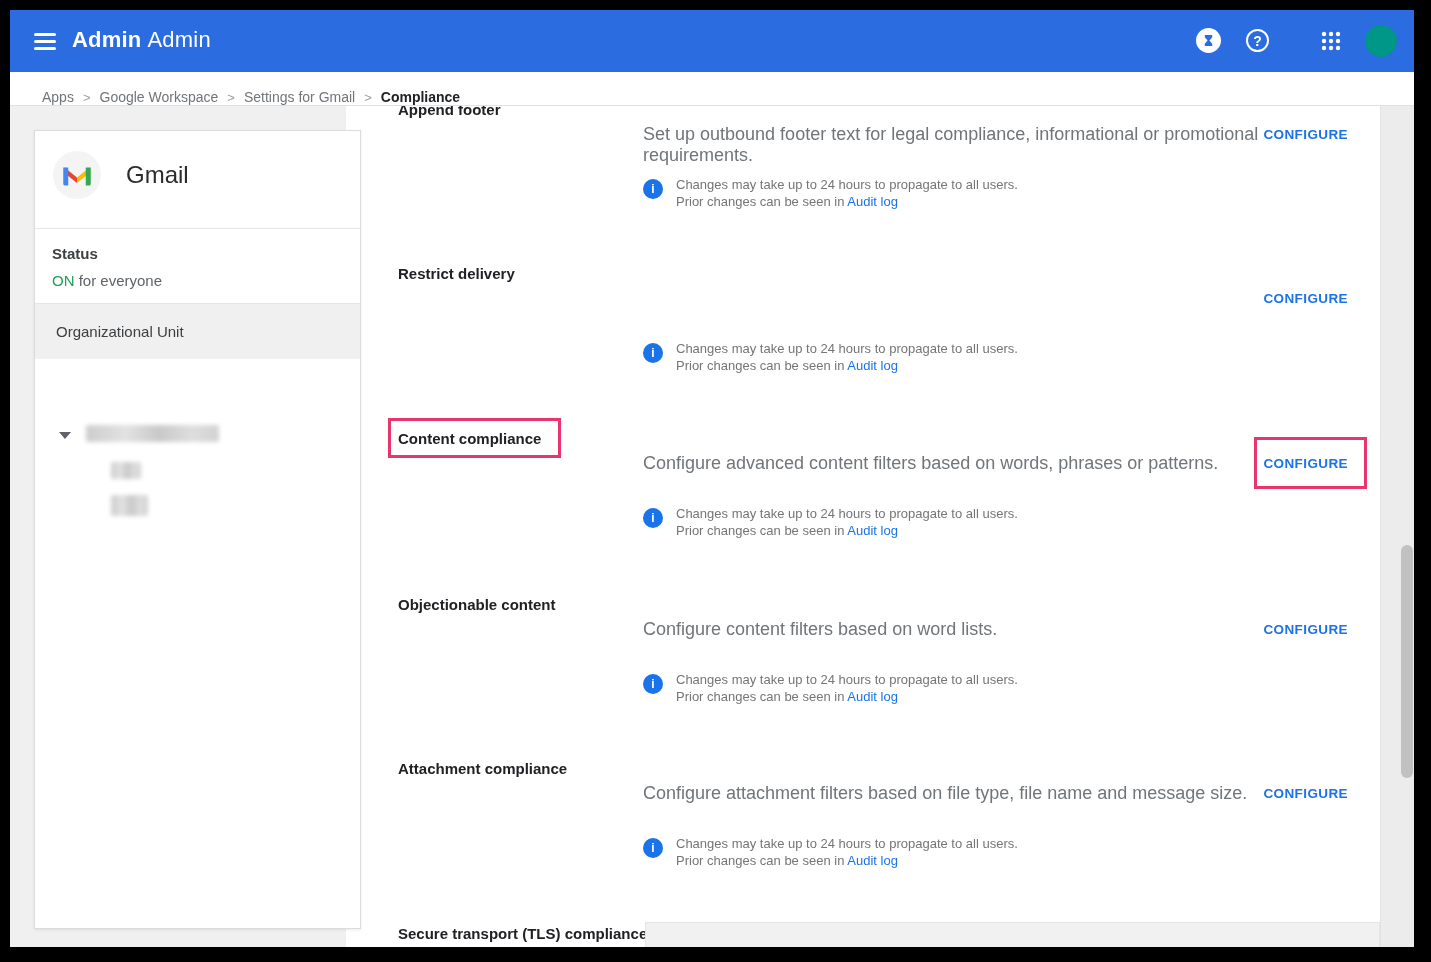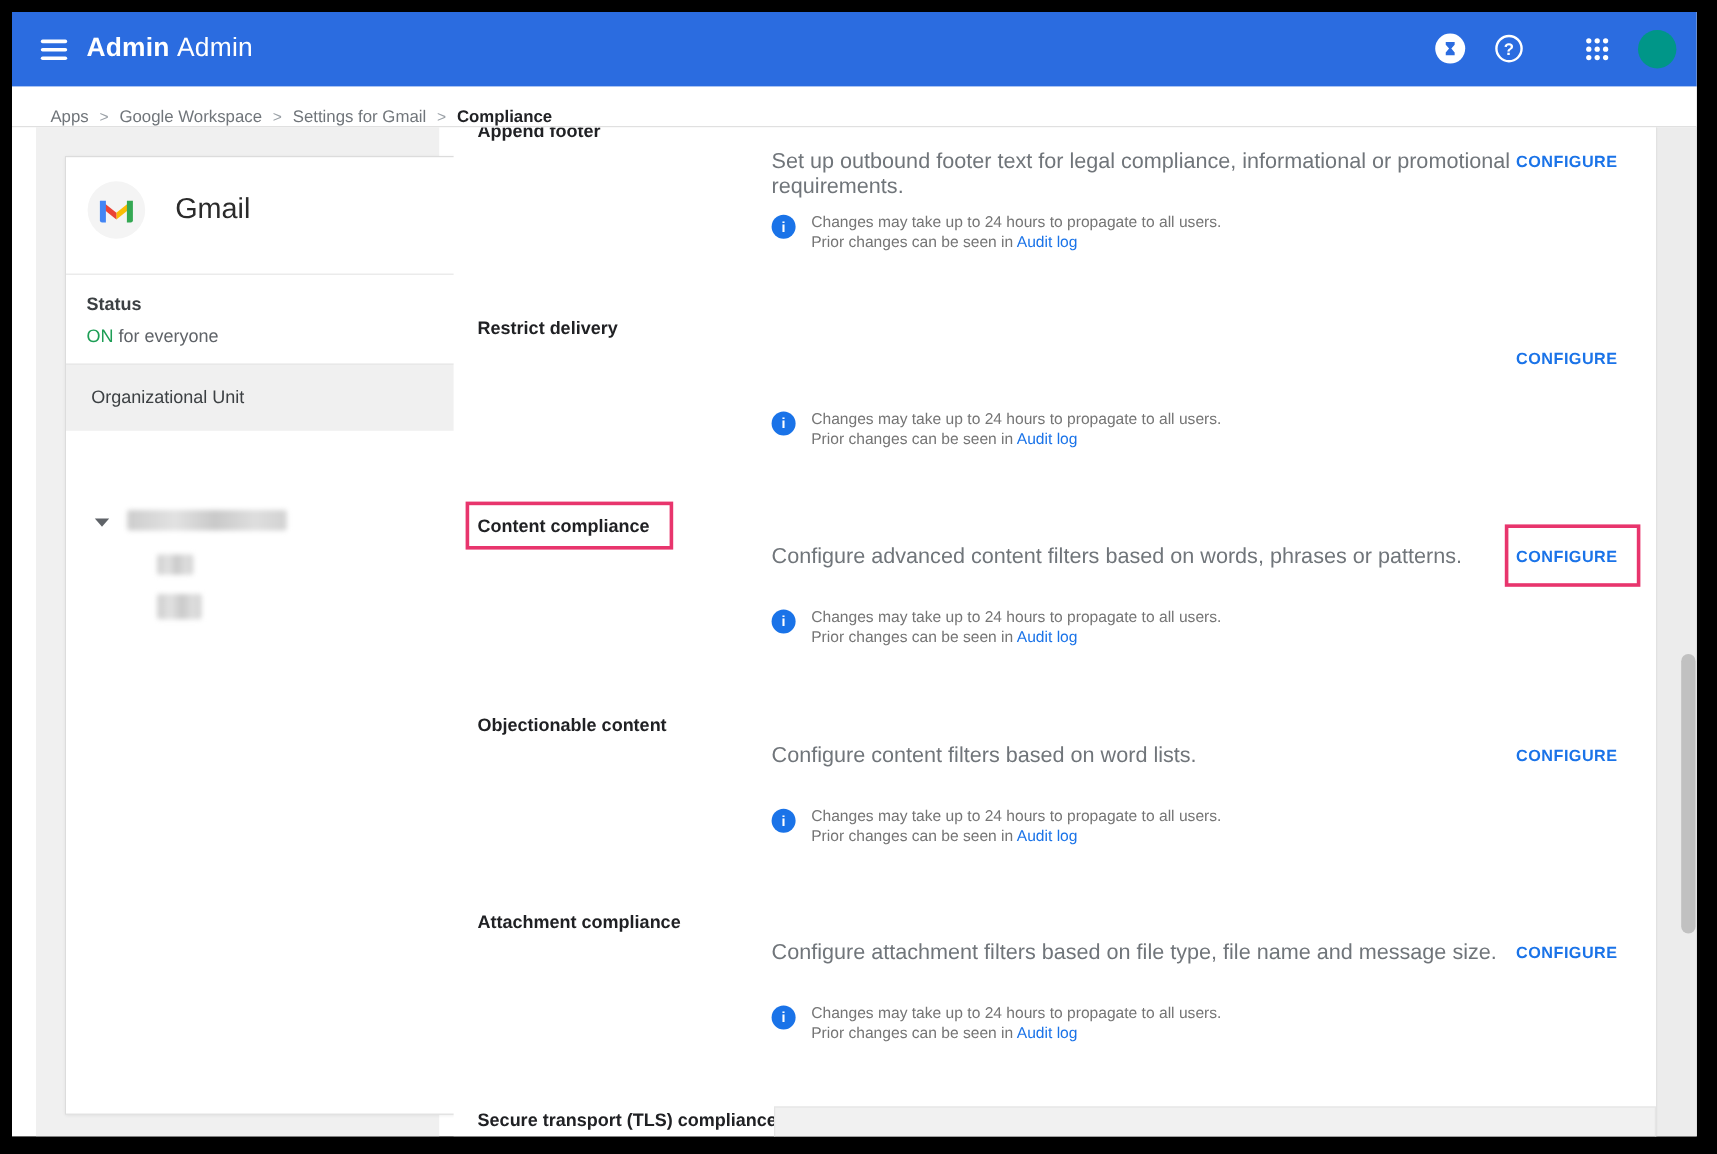--- a/index.html
+++ b/index.html
@@ -23,21 +23,21 @@
   .help-circle { width:23px; height:23px; border:2px solid #fff; border-radius:50%; color:#fff; font-size:14px; font-weight:700; display:flex; align-items:center; justify-content:center; }
   .avatar { width:32px; height:32px; border-radius:50%; background:var(--avatar-teal,#009688); }
 
   
   .breadcrumb { position:absolute; left:0; top:62px; width:1404px; height:34px; background:#fff; border-bottom:1px solid #e0e0e0; display:flex; align-items:flex-end; padding-left:32px; z-index:5; font-size:14px; color:#70757a; }
   .breadcrumb .sep { margin:0 9px; color:#9aa0a6; font-size:13px; }
   .breadcrumb .crumb { cursor:pointer; }
   .breadcrumb .current { color:#202124; font-weight:600;margin-top:16px; }
 
   
-  .sidebar-bg { position:absolute; left:0; top:96px; width:336px; height:841px; background:#f0f0f0;margin-left:20px; }
+  .sidebar-bg { position:absolute; left:0; top:96px; width:336px; height:841px; background:#f0f0f0; }
   .card { position:absolute; left:24px; top:120px; width:327px; height:799px; background:#fff; border:1px solid #dcdcdc; box-shadow:0 1px 3px rgba(0,0,0,.08); }
   .card-header { position:absolute; left:0; top:0; width:100%; height:98px; border-bottom:1px solid #e6e6e6; }
   .gmail-logo-circle { position:absolute; left:18px; top:20px; width:48px; height:48px; border-radius:50%; background:#f4f4f4; display:flex; align-items:center; justify-content:center; }
   .app-title { position:absolute; left:91px; top:30px; font-size:24px; color:#2b2b2b; }
   .status-label { position:absolute; left:17px; top:114px; font-size:15px; font-weight:600; color:#3c4043; }
   .status-value { position:absolute; left:17px; top:141px; font-size:15px; color:#5f6368; }
   .status-value .on { color:var(--status-green,#1e9e56); }
   .org-band { position:absolute; left:0; top:172px; width:100%; height:56px; background:#f0f0f0; border-top:1px solid #e6e6e6; display:flex; align-items:center; padding-left:21px; font-size:15px; color:#3c4043; }
   .org-search { position:absolute; left:23px; top:250px; width:280px; }
   .org-search input { width:100%; border:none; border-bottom:1px solid #9aa0a6; outline:none; font-size:15px; color:#3c4043; padding:6px 0 8px 0; font-family:inherit; background:transparent; }

